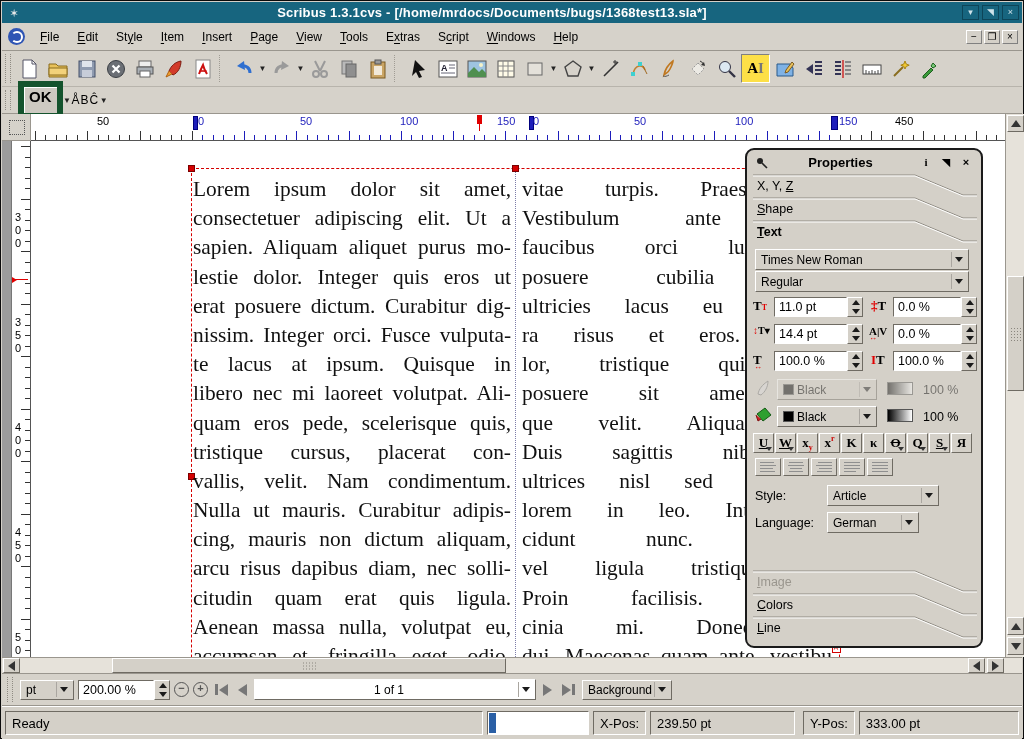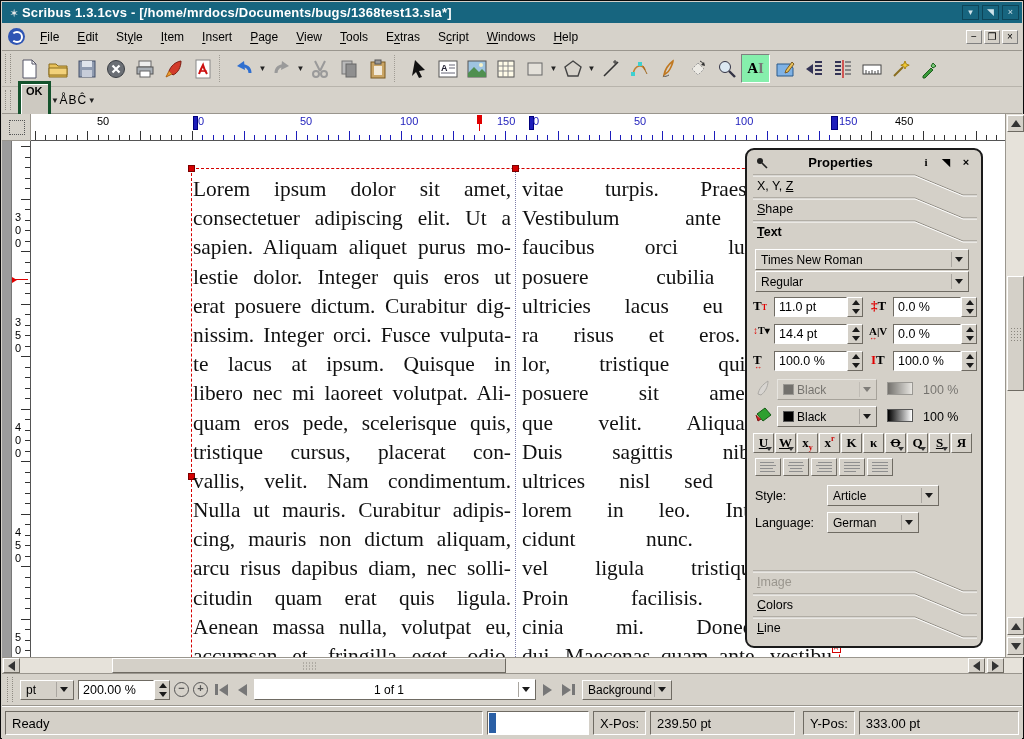--- a/index.html
+++ b/index.html
@@ -3,42 +3,42 @@
 <meta charset="utf-8">
 <style>
   *{margin:0;padding:0;box-sizing:border-box}
   html,body{width:1024px;height:739px;overflow:hidden}
   body{font-family:"Liberation Sans",sans-serif;font-size:12px;color:#000;background:#d4d0c8;position:relative}
   #app{position:absolute;inset:0;border:1px solid #0a0a0a;background:#d4d0c8}
 
   
   .titlebar{position:absolute;left:1px;top:1px;right:1px;height:21px;background:#17657f;display:flex;align-items:center;color:#fff}
   .titlebar .appicon{width:16px;height:16px;margin-left:4px;color:#e8e8e8;font-size:11px;line-height:16px;text-align:center}
-  .titlebar .title{flex:1;text-align:left;font-weight:bold;font-size:13px;letter-spacing:.2px}
+  .titlebar .title{flex:1;text-align:center;font-weight:bold;font-size:13px;letter-spacing:.2px}
   .tbtn{width:17px;height:15px;margin-right:3px;background:#17657f;border:1px solid #0d4559;color:#cfe3ea;font-size:9px;line-height:13px;text-align:center}
 
   
   .menubar{position:absolute;left:1px;top:22px;right:1px;height:28px;background:#d6d2ca;border-bottom:1px solid #9a968e;display:flex;align-items:center}
   .applogo{width:17px;height:17px;border-radius:50%;background:#2f55b4;margin:0 6px 0 6px;position:relative}
   .applogo::after{content:"";position:absolute;left:3px;top:3px;width:8px;height:8px;border-radius:50%;border:2px solid #fff;border-left-color:transparent}
   .menu-item{padding:4px 9px;font-size:12px;cursor:default}
   .menu-item u{text-underline-offset:2px}
   .mdi{margin-left:auto;display:flex;gap:2px;margin-right:4px}
   .mdibtn{width:16px;height:14px;border:1px solid #808080;border-top-color:#fff;border-left-color:#fff;background:#d4d0c8;font-size:10px;line-height:12px;text-align:center}
 
   
   .toolbar1{position:absolute;left:1px;top:50px;right:1px;height:36px;background:#d6d2ca;display:flex;align-items:center;border-bottom:1px solid #b8b4ac}
   .toolbar2{position:absolute;left:1px;top:86px;right:1px;height:27px;background:#d6d2ca;display:flex;align-items:center;border-bottom:1px solid #9a968e}
   .grip{width:6px;align-self:stretch;margin:3px 3px;border-left:1px dotted #8f8b83;border-right:1px dotted #8f8b83}
   .sep{width:8px;align-self:stretch;margin:4px 2px;border-left:1px dotted #a09c94}
   .tb{width:29px;height:29px;display:flex;align-items:center;justify-content:center;border:1px solid transparent;position:relative}
-  .tb.pressed{background:#86efac;border-color:#808080 #fff #fff #808080}
+  .tb.pressed{background:#fde047;border-color:#808080 #fff #fff #808080}
   .dd{width:9px;height:29px;display:flex;align-items:center;justify-content:center;font-size:8px;color:#222}
   .ai-txt{font-family:"Liberation Serif",serif;font-weight:bold;font-size:15px}
-  .okbtn{height:38px;padding:1px 5px;margin-left:4px;border:3px solid #14532d;background:#cdc9c1;font-weight:bold;font-size:11px;box-shadow:inset 1px 1px 0 #fff}
+  .okbtn{height:38px;padding:1px 5px;margin-left:4px;border:6px solid #14532d;background:#cdc9c1;font-weight:bold;font-size:15px;box-shadow:inset 1px 1px 0 #fff}
   .abc{font-size:12px;letter-spacing:1px;}
 
   
   .corner{position:absolute;left:1px;top:113px;width:29px;height:27px;background:#d6d2ca;border-right:1px solid #9a968e;border-bottom:1px solid #9a968e}
   .corner::after{content:"";position:absolute;left:7px;top:6px;width:14px;height:13px;border:1px dotted #555}
   .hruler{position:absolute;left:30px;top:113px;width:974px;height:27px;background:#fff;border-bottom:1px solid #555;overflow:hidden}
   .hruler .tick{position:absolute;bottom:0;width:1px;background:#333}
   .hruler .lab{position:absolute;top:1px;font-size:11px}
   .leftstrip{position:absolute;left:1px;top:140px;width:10px;height:533px;background:#9c9c9c;border-right:1px solid #777}
   .vruler{position:absolute;left:11px;top:140px;width:19px;height:516px;background:#fff;border-right:1px solid #555;overflow:hidden}

